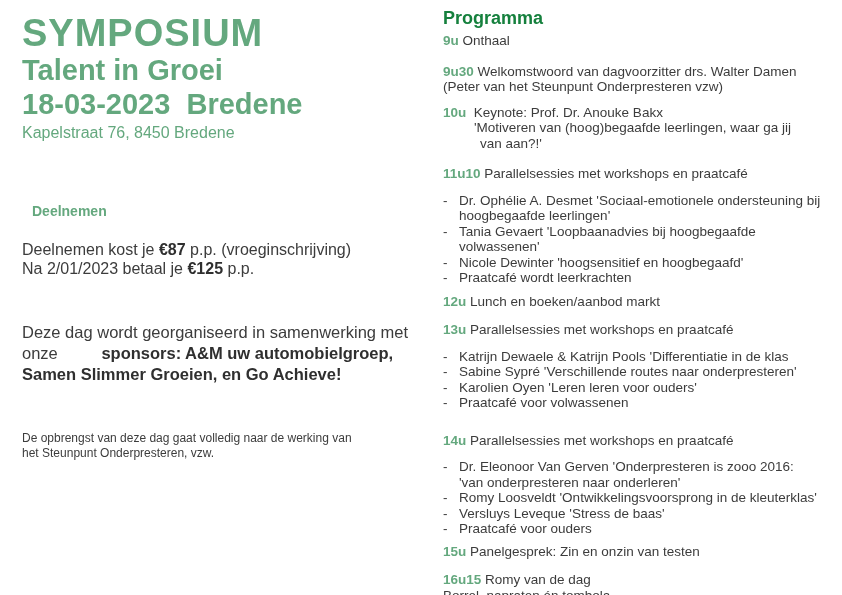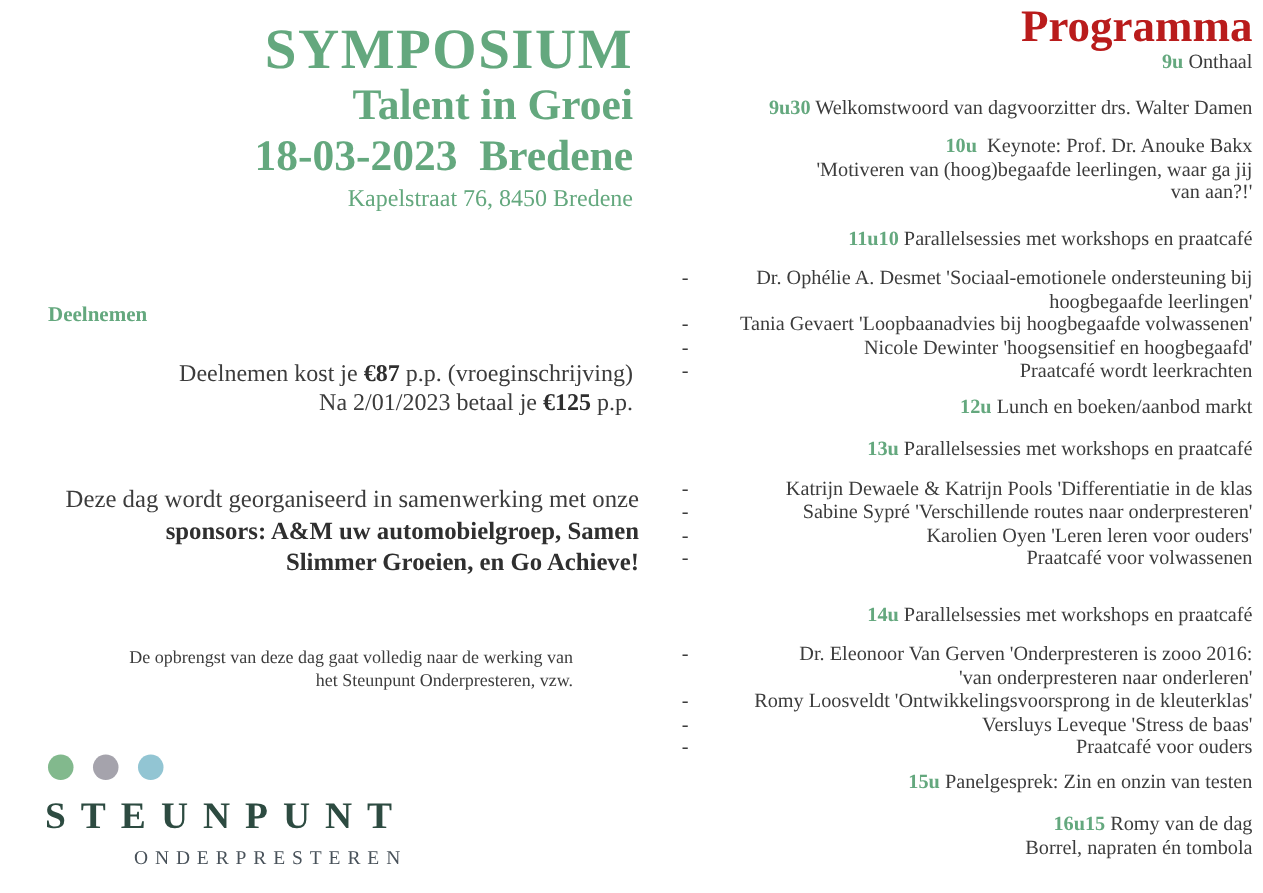--- a/index.html
+++ b/index.html
@@ -3,23 +3,22 @@
 <meta charset="utf-8">
 <style>
   * { margin: 0; padding: 0; box-sizing: border-box; }
   html, body { background: #ffffff; }
   .page {
     position: relative;
     width: 842px;
     height: 595px;
     background: #ffffff;
     overflow: hidden;
-    font-family: Liberation Serif, serif;
+    font-family: Liberation Sans, sans-serif;
     color: #3f4040;
-    text-align: right;
   }
 
   
   .title-block { position: absolute; left: 22px; top: 14px; width: 400px; }
   .title-main {
     font-size: 38px; font-weight: bold; color: #64a87e;
     letter-spacing: 1px; line-height: 1.0;
   }
   .title-sub {
     font-size: 29px; font-weight: bold; color: #64a87e;
@@ -65,21 +64,21 @@
     margin-top: 5px; font-size: 13px; font-weight: 500;
     letter-spacing: 4.6px; color: #49525a;
   }
 
   
   .program {
     position: absolute; left: 443px; top: 4px; width: 392px;
     font-size: 13.5px; line-height: 15.5px; color: #3c3c3c;
   }
   .program-heading {
-    font-size: 30px; font-weight: bold; color: #b91c1c;
+    font-size: 18px; font-weight: bold; color: #15803d;
     line-height: 28px; margin-bottom: 1px;
   }
   .ptime { font-weight: bold; color: #64a87e; }
   .pline { white-space: pre-line; }
   .indent1 { padding-left: 31px; }
   .indent2 { padding-left: 37px; }
   .bullets { margin-top: 11px; }
   .bullet { display: flex; }
   .bullet .dash { width: 16px; flex: 0 0 16px; }
   .bullet .btxt { flex: 1; white-space: pre-line; }
@@ -110,39 +109,31 @@
   <div class="pricing">
     <div><span>Deelnemen kost je </span><b>€87</b><span> p.p. (vroeginschrijving)</span></div>
     <div><span>Na 2/01/2023 betaal je </span><b>€125</b><span> p.p.</span></div>
   </div>
 
   <div class="sponsors"><span>Deze dag wordt georganiseerd in samenwerking met onze </span><b>sponsors: A&amp;M uw automobielgroep, Samen Slimmer Groeien, en Go Achieve!</b></div>
 
   <div class="smallprint pline">De opbrengst van deze dag gaat volledig naar de werking van
 het Steunpunt Onderpresteren, vzw.</div>
 
-  <div class="logo">
-    <div class="logo-dots">
-      <div class="logo-dot dot-green"></div>
-      <div class="logo-dot dot-gray"></div>
-      <div class="logo-dot dot-blue"></div>
-    </div>
-    <div class="logo-name">STEUNPUNT</div>
-    <div class="logo-sub">ONDERPRESTEREN</div>
-  </div>
 
   <div class="program">
     <div class="program-heading">Programma</div>
 
     <div class="pitem mb15">
       <div><span class="ptime">9u</span> <span>Onthaal</span></div>
     </div>
 
     <div class="pitem mb10">
       <div><span class="ptime">9u30</span> <span>Welkomstwoord van dagvoorzitter drs. Walter Damen</span></div>
+      <div>(Peter van het Steunpunt Onderpresteren vzw)</div>
     </div>
 
     <div class="pitem mb15">
       <div><span class="ptime">10u</span>&nbsp; <span>Keynote: Prof. Dr. Anouke Bakx</span></div>
       <div class="indent1">'Motiveren van (hoog)begaafde leerlingen, waar ga jij</div>
       <div class="indent2">van aan?!'</div>
     </div>
 
     <div class="pitem">
       <div><span class="ptime">11u10</span> <span>Parallelsessies met workshops en praatcafé</span></div>

